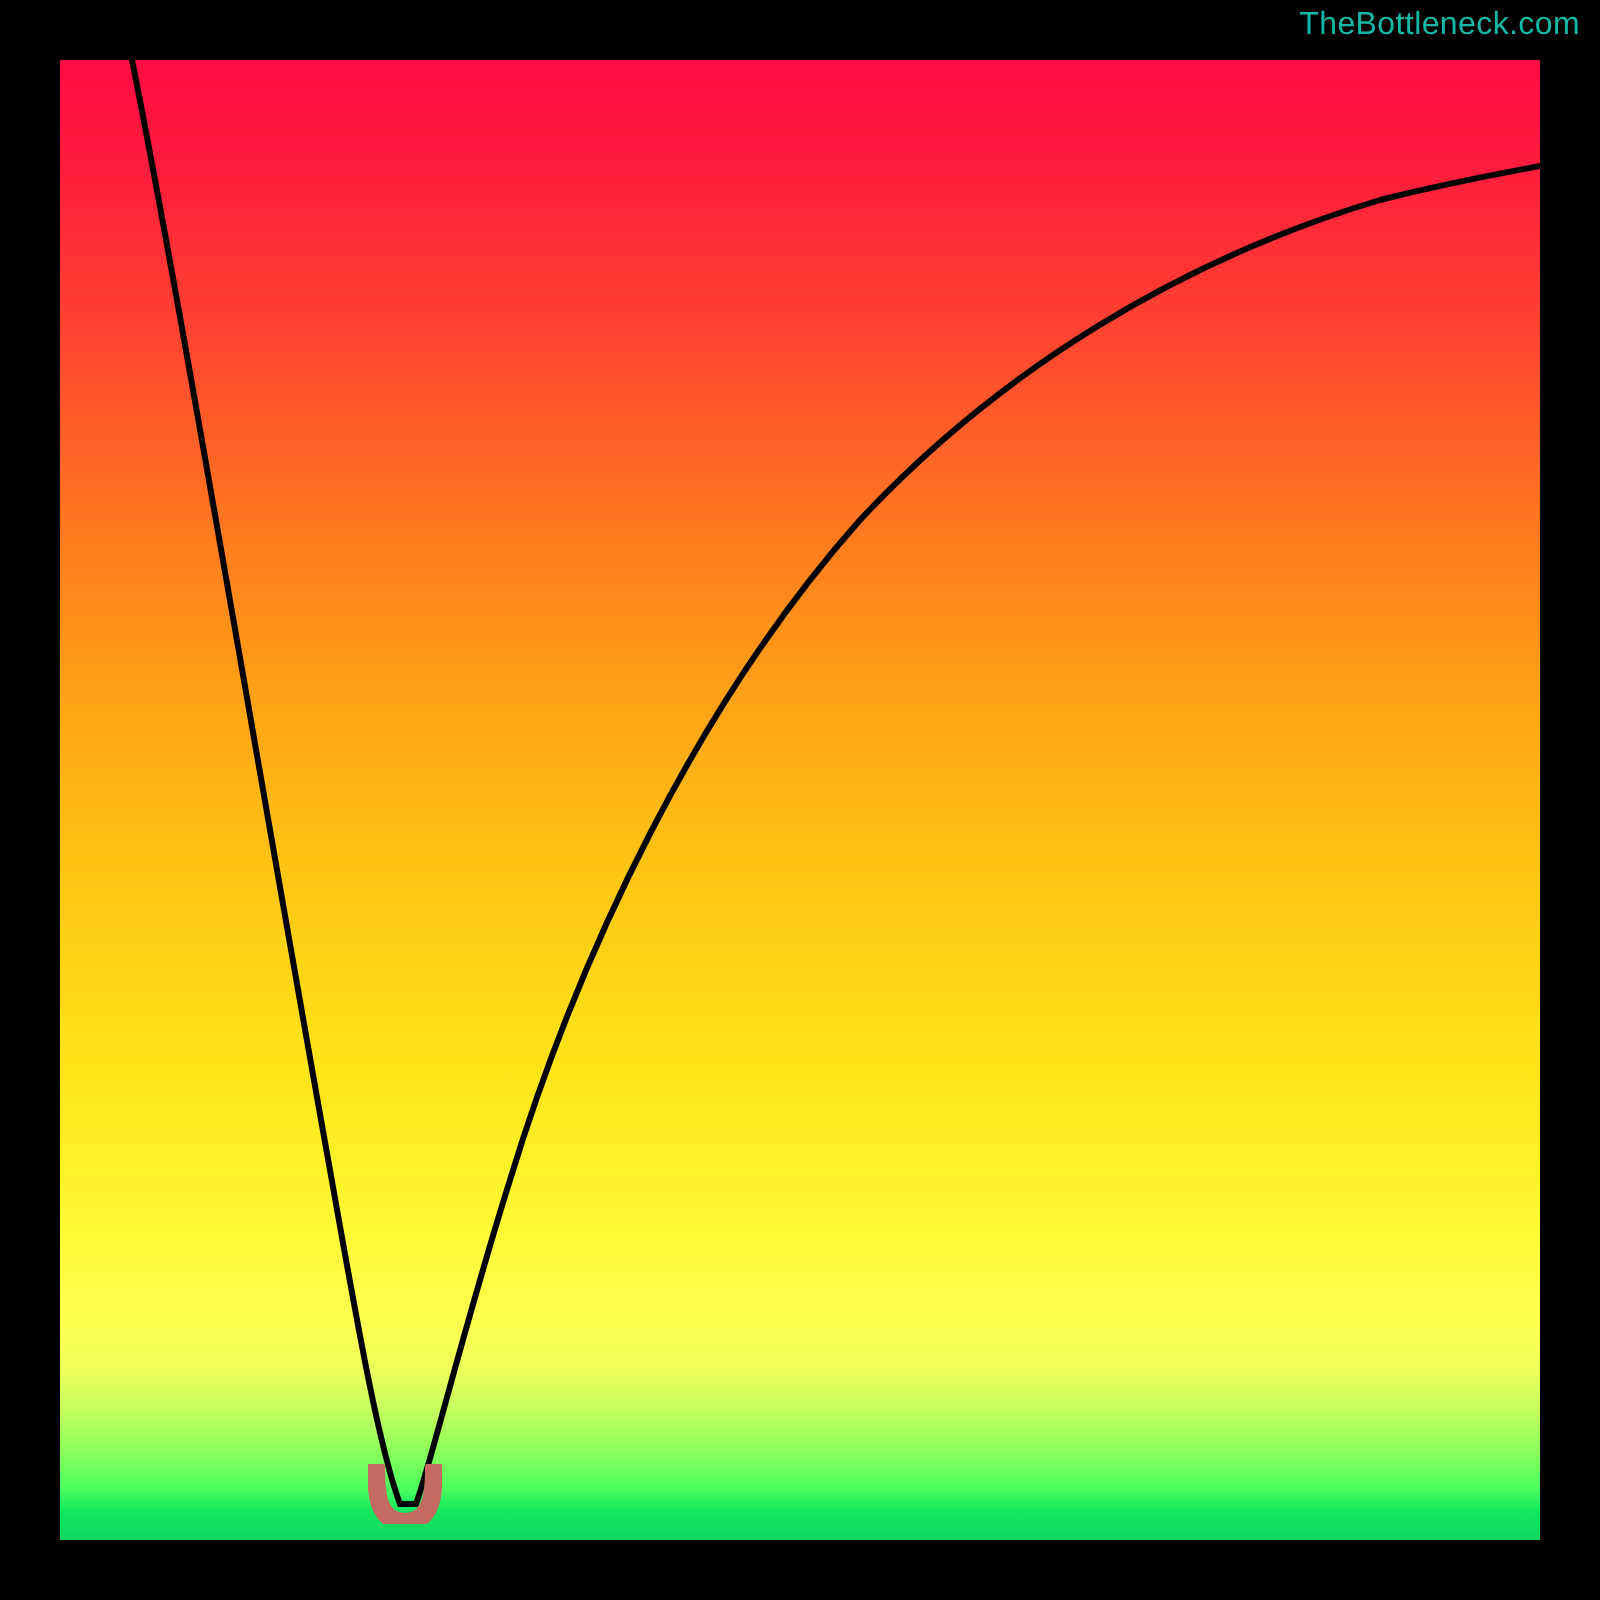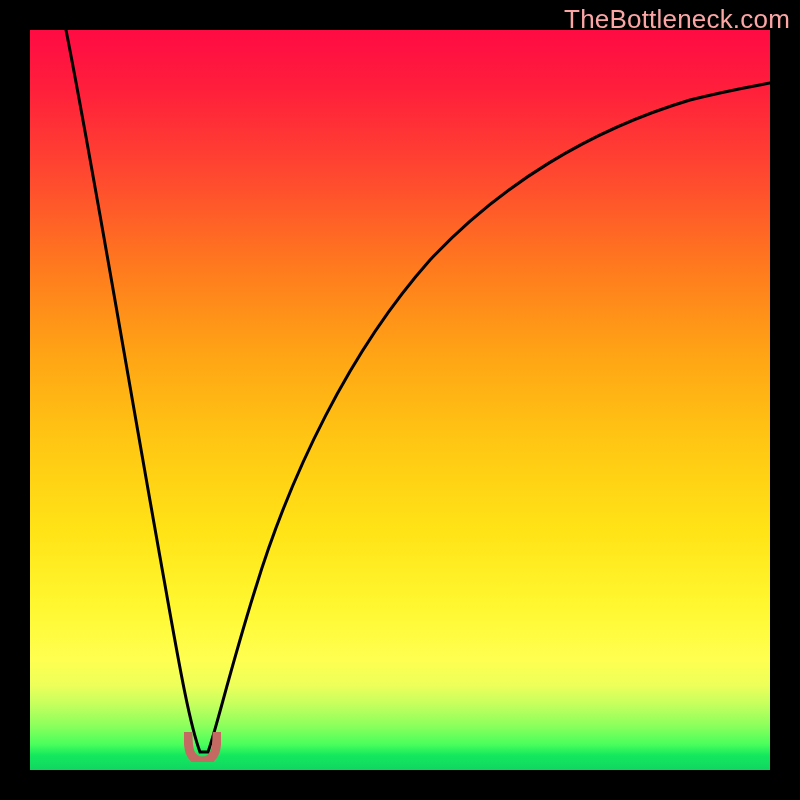--- a/index.html
+++ b/index.html
@@ -33,22 +33,22 @@
       #8cff5c 94%,
       #4bff5c 96.5%,
       #14e85e 98%,
       #10d661 100%
     );
   }
   .watermark {
     position: absolute;
     top: 4px;
     right: 10px;
-    color: #fca5a5;
-    font-size: 26px;
+    color: #14b8a6;
+    font-size: 16px;
     letter-spacing: 0.2px;
     z-index: 5;
   }
   svg.curve {
     position: absolute;
     left: 0;
     top: 0;
     width: 740px;
     height: 740px;
     z-index: 3;

